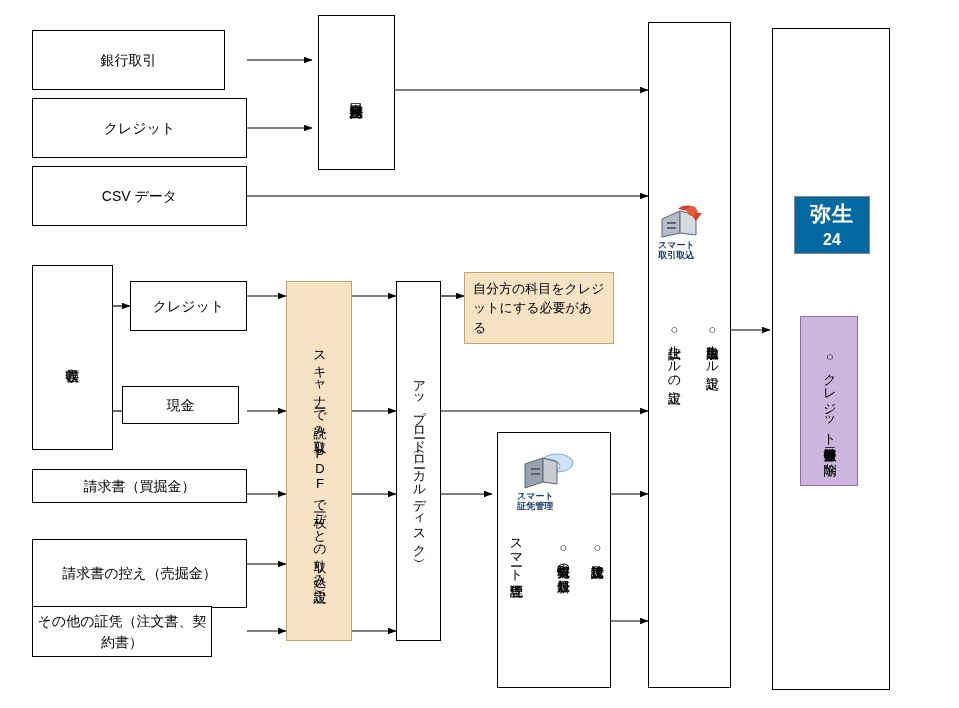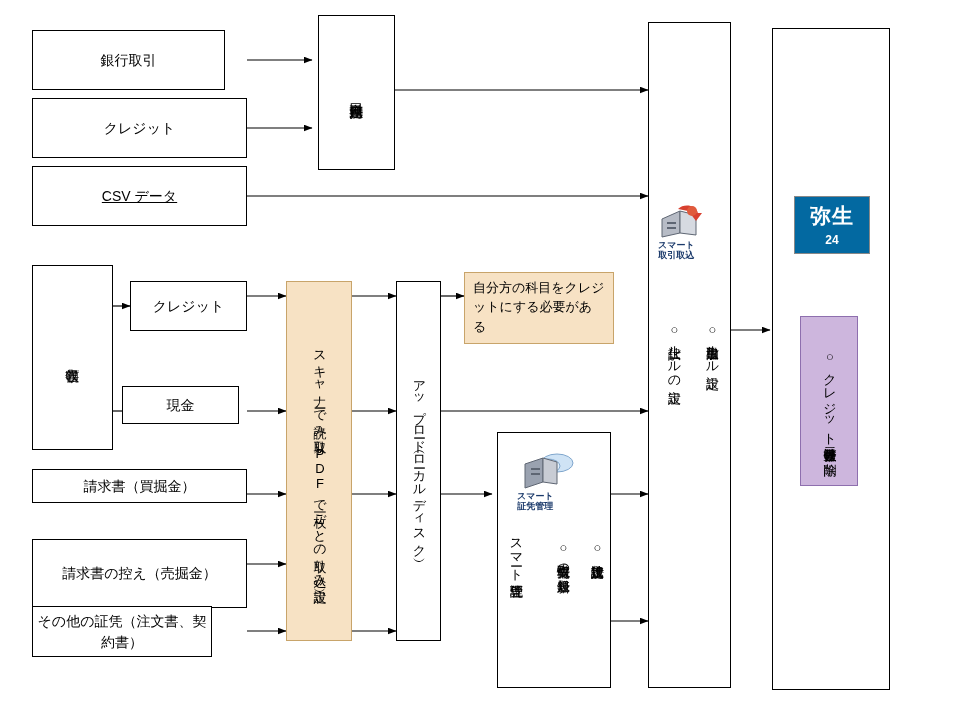--- a/index.html
+++ b/index.html
@@ -39,21 +39,20 @@
     border: 1px solid #c8a46a;
   }
   .tan-note {
     background: #f7e2c4;
     border: 1px solid #c8a46a;
     text-align: left;
     justify-content: flex-start;
     padding: 6px 8px;
     font-size: 13px;
     line-height: 1.5;
-    font-family: Liberation Mono, monospace;
   }
   .purple {
     background: #cdb6dd;
     border: 1px solid #8e6fae;
   }
   svg.arrows {
     position: absolute;
     left: 0;
     top: 0;
     width: 959px;
@@ -88,21 +87,21 @@
   }
   .yayoi-text {
     color: #ffffff;
     font-size: 21px;
     font-weight: bold;
     letter-spacing: 1px;
     line-height: 1;
   }
   .yayoi-year {
     color: #ffffff;
-    font-size: 12px;
+    font-size: 16px;
     font-weight: bold;
     line-height: 1;
     margin-top: 8px;
   }
   .vlabel {
     position: absolute;
     writing-mode: vertical-rl;
     text-orientation: upright;
     font-size: 13px;
     color: #000;
@@ -168,21 +167,21 @@
   </svg>
 
   <div class="box" style="left:32px; top:30px; width:193px; height:60px;">
     <span>銀行取引</span>
   </div>
 
   <div class="box" style="left:32px; top:98px; width:215px; height:60px;">
     <span>クレジット</span>
   </div>
 
-  <div class="box" style="left:32px; top:166px; width:215px; height:60px;text-decoration:underline;">
+  <div class="box" style="left:32px; top:166px; width:215px; height:60px;">
     <span>CSV データ</span>
   </div>
 
   <div class="box vert" style="left:318px; top:15px; width:77px; height:155px;">
     <span>口座自動連携</span>
   </div>
 
   <div class="box vert" style="left:32px; top:265px; width:81px; height:185px;">
     <span>領収書</span>
   </div>

